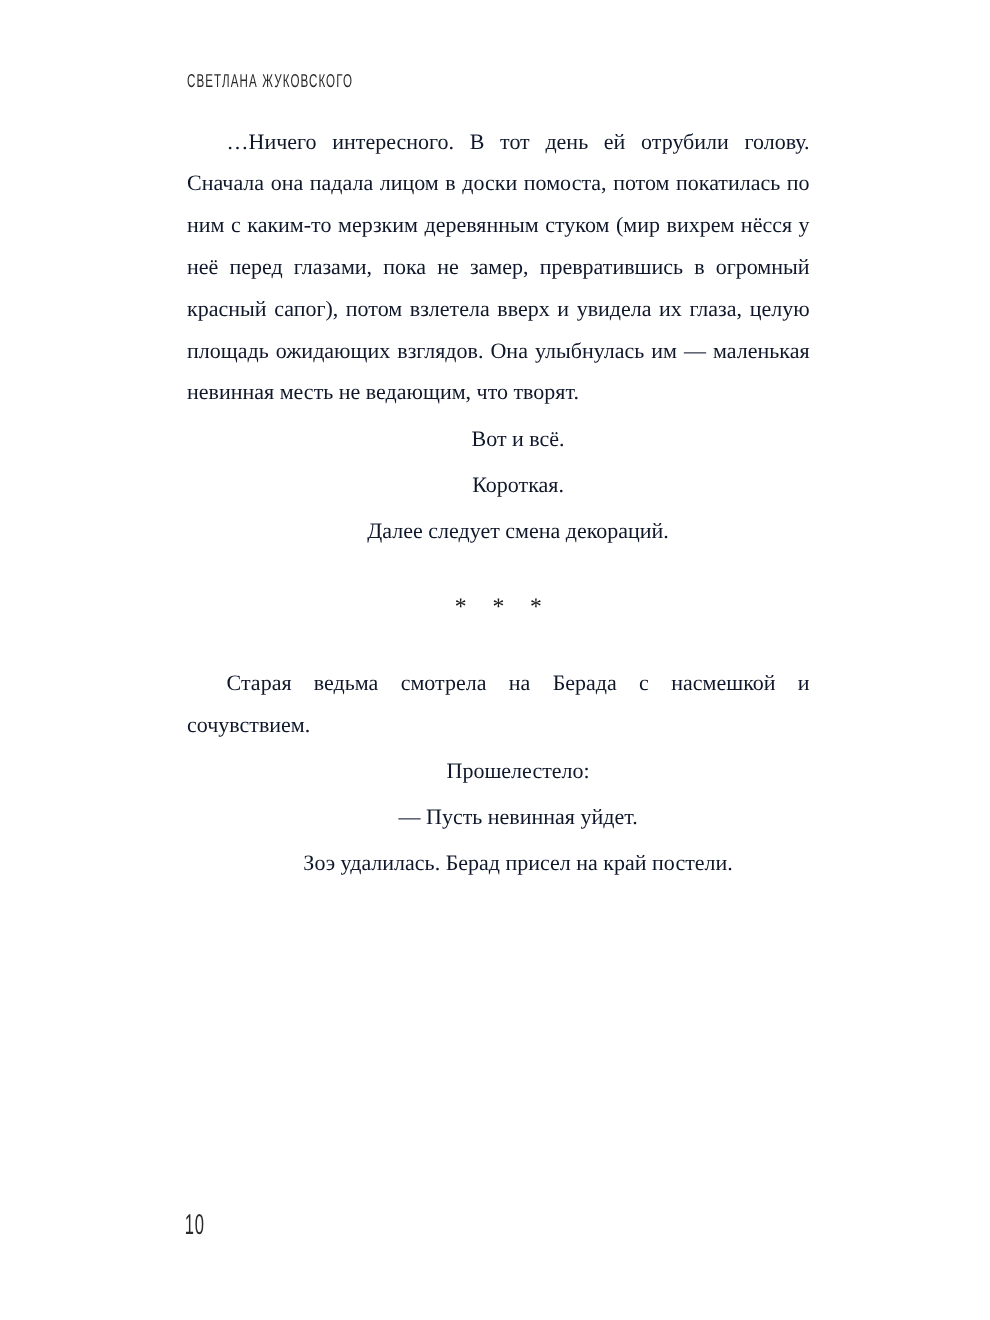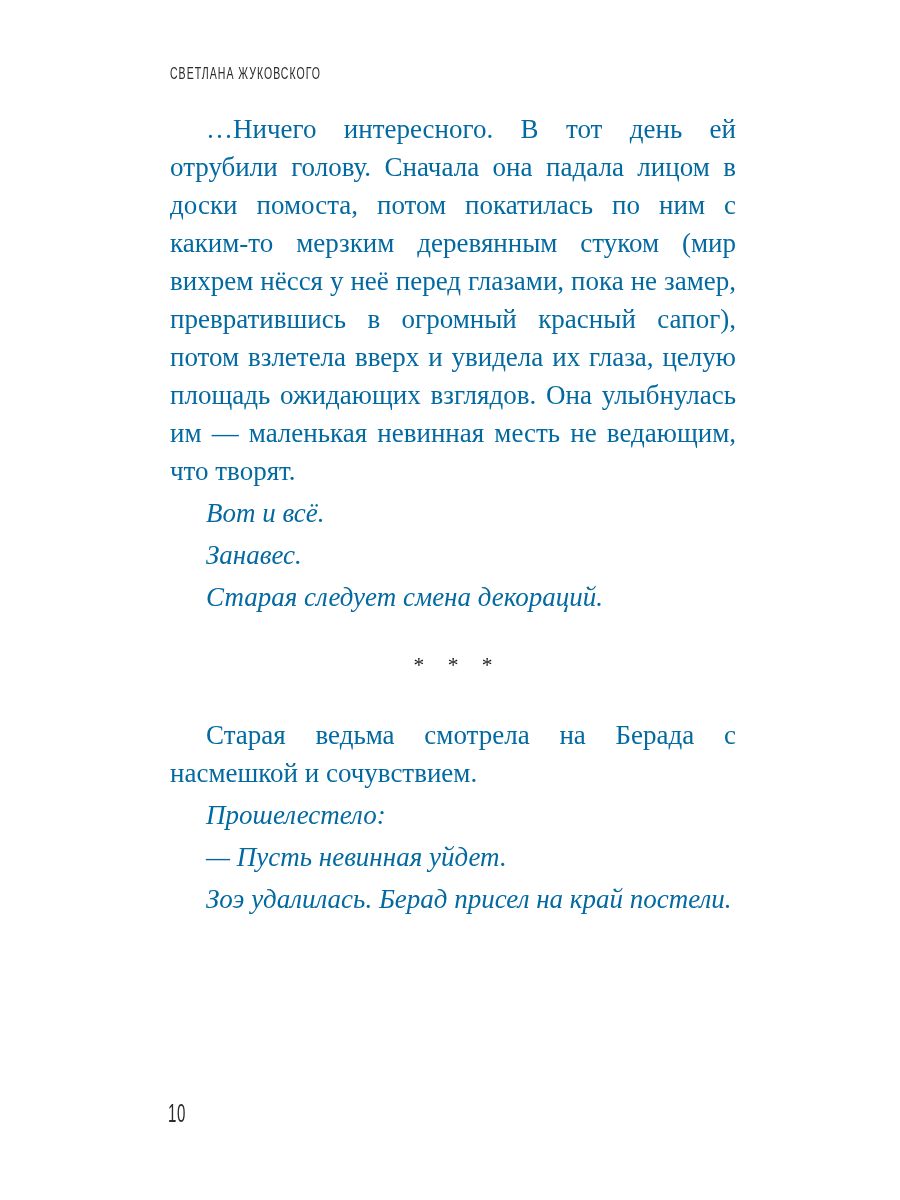--- a/index.html
+++ b/index.html
@@ -36,34 +36,33 @@
   
   .text-column {
     position: absolute;
     left: 170px;
     top: 110px;
     width: 566px;
   }
 
   .para {
     font-family: "Liberation Serif", "DejaVu Serif", serif;
-    font-size: 27px;
+    font-size: 20px;
     line-height: 38px;
-    color: #0369a1;
+    color: #0f172a;
     text-align: justify;
     text-justify: inter-word;
     text-indent: 36px;
     margin: 0 0 4px 0;
     hyphens: manual;
   }
 
   
   .para.short {
-    text-align: left;
-    font-style: italic;
+    text-align: center;
   }
 
   
   .scene-break {
     font-family: "Liberation Serif", "DejaVu Serif", serif;
     font-size: 21.5px;
     line-height: 38px;
     color: #1a1a1a;
     text-align: center;
     text-indent: 0;
@@ -92,23 +91,23 @@
 <div class="page">
 
   <div class="running-head">СВЕТЛАНА ЖУКОВСКОГО</div>
 
   <div class="text-column">
 
     <p class="para">…Ничего интересного. В тот день ей отрубили голову. Сначала она падала лицом в доски помоста, потом покатилась по ним с каким-то мерзким деревянным стуком (мир вихрем нёсся у неё перед глазами, пока не замер, превратившись в огромный красный сапог), потом взлетела вверх и увидела их глаза, целую площадь ожидающих взглядов. Она улыбнулась им — маленькая невинная месть не ведающим, что творят.</p>
 
     <p class="para short">Вот и всё.</p>
 
-    <p class="para short">Занавес.</p>
+    <p class="para short">Короткая.</p>
 
-    <p class="para short">Старая следует смена декораций.</p>
+    <p class="para short">Далее следует смена декораций.</p>
 
     <div class="scene-break">* * *</div>
 
 
 
     <p class="para">Старая ведьма смотрела на Берада с насмешкой и сочувствием.</p>
 
     <p class="para short">Прошелестело:</p>
 
     <p class="para short">— Пусть невинная уйдет.</p>

